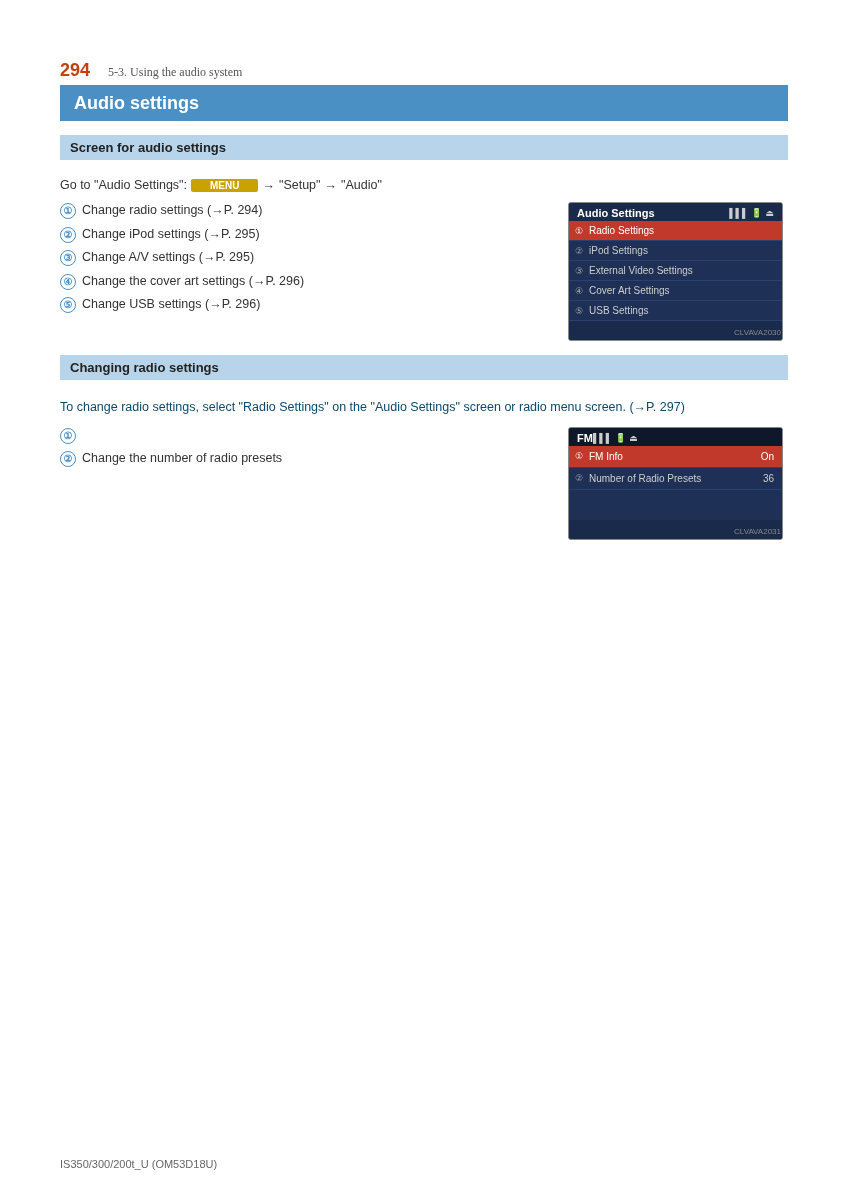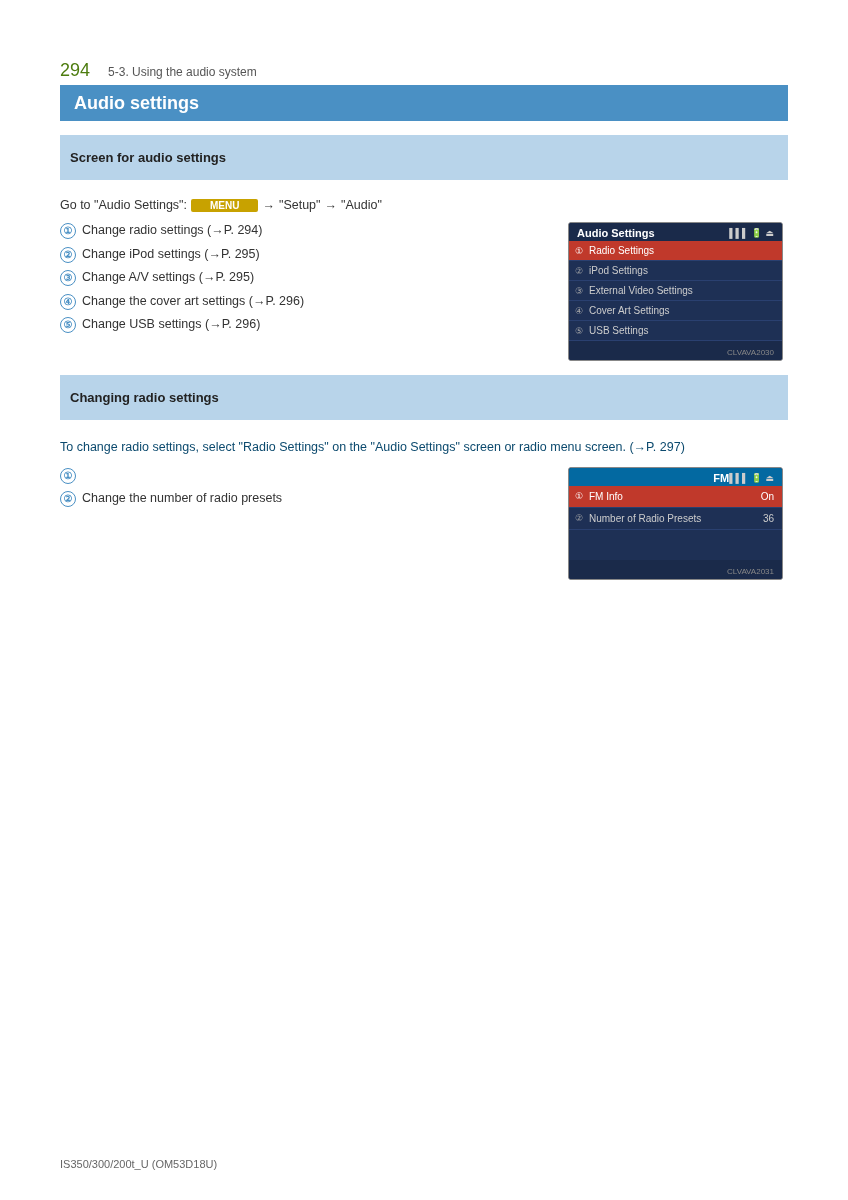--- a/index.html
+++ b/index.html
@@ -33,28 +33,29 @@
     }
 
     .header-line {
       display: flex;
       align-items: baseline;
       padding-bottom: 4px;
     }
 
     .page-number {
       font-size: 18px;
-      font-weight: normal;
-      color: #4d7c0f;
+      font-weight: bold;
+      color: #c2410c;
       margin-right: 18px;
     }
 
     .section-label {
       font-size: 12px;
       color: #555;
+      font-family: Liberation Serif, serif;
     }
 
     
     .title-bar {
       background: #4a90c4;
       padding: 7px 14px;
       margin: 0 0 0 0;
     }
 
     .title-bar-text {
@@ -64,21 +65,21 @@
     }
 
     
     .main-content {
       padding: 0 60px 60px 60px;
     }
 
     
     .sub-section-header {
       background: #b8d4ea;
-      padding: 15px 10px;
+      padding: 5px 10px;
       margin: 14px 0 10px 0;
       display: inline-block;
       width: 100%;
     }
 
     .sub-section-title {
       font-size: 13px;
       font-weight: bold;
       color: #222;
     }
@@ -213,35 +214,35 @@
       color: #aaa;
       font-size: 9px;
     }
 
     .screen-menu-item.selected .item-num {
       color: #fff;
     }
 
     .screen-footer {
       background: #1a2a4a;
-      padding: 2px 8px;
+      padding: 2px 1px;
       text-align: right;
     }
 
     .screen-code {
       color: #888;
       font-size: 8px;
     }
 
     
     .screen-fm-title {
-      background: #0369a1;
-      display: flex;
-      align-items: center;
-      justify-content: flex-end;
+      background: #0f172a;
+      display: flex;
+      align-items: center;
+      justify-content: flex-start;
       padding: 4px 8px 2px 8px;
     }
 
     .screen-fm-title-text {
       color: #fff;
       font-size: 11px;
       font-weight: bold;
     }
 
     .fm-menu-item {

